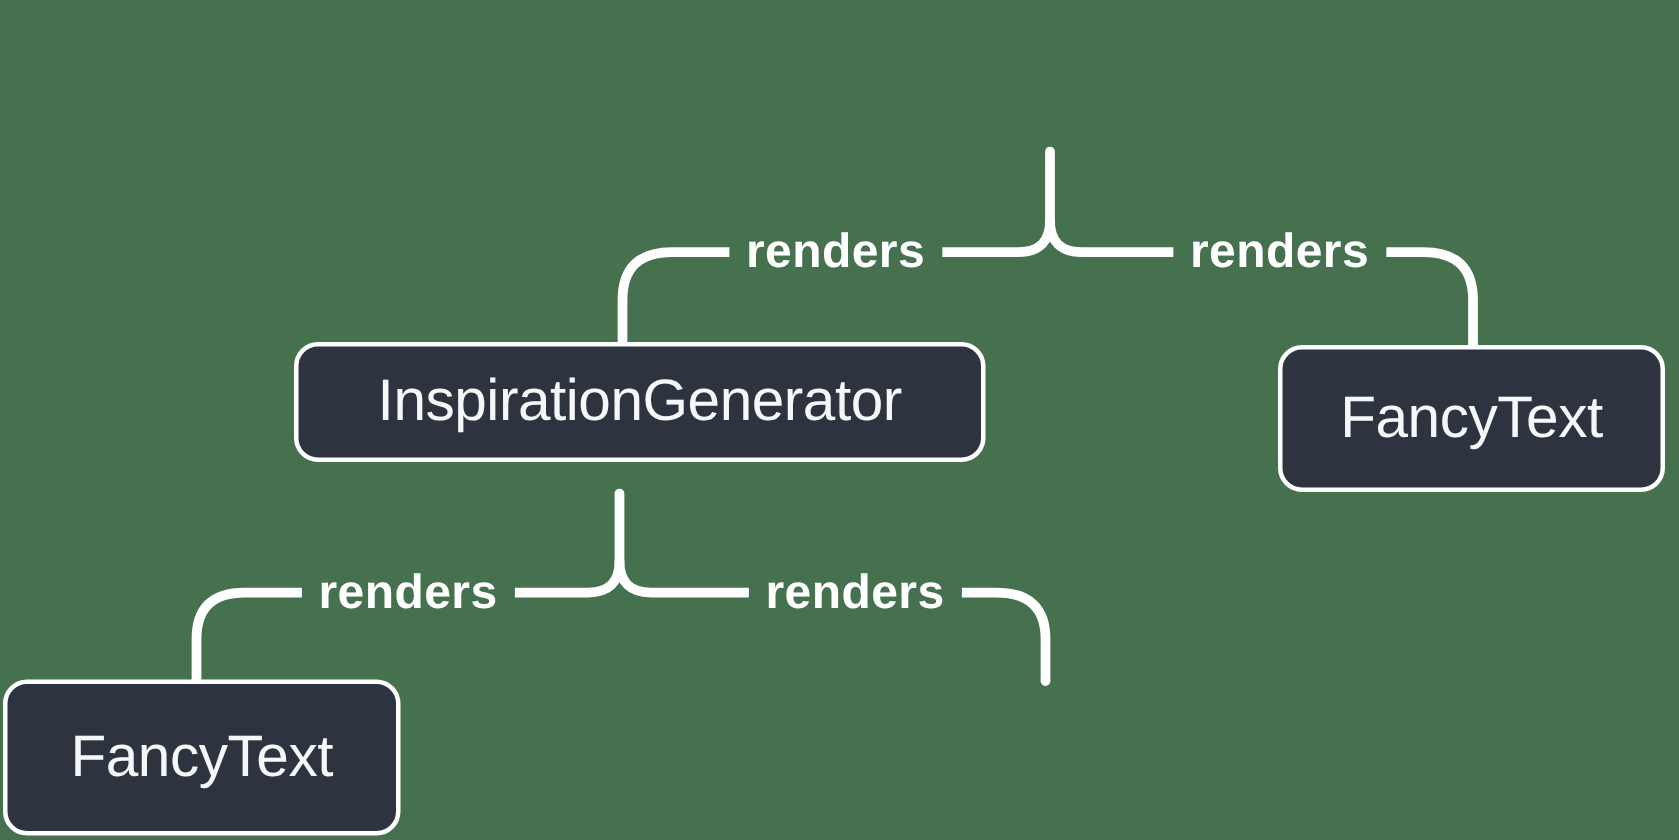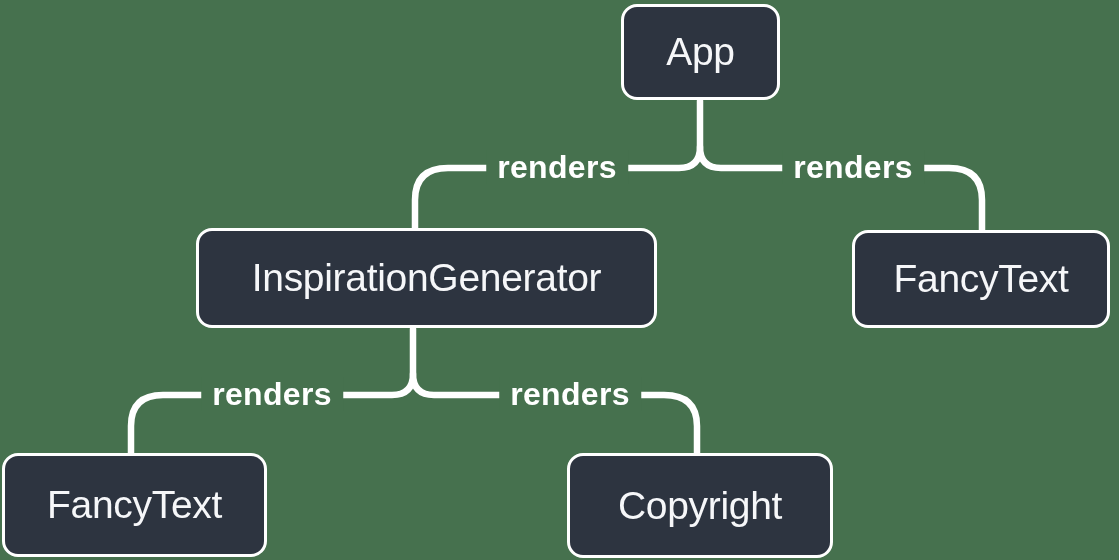--- a/index.html
+++ b/index.html
@@ -43,21 +43,21 @@
     border:3px solid var(--node_border);
     border-radius:16px;
     box-sizing:border-box;
     color:var(--node_text);
     font-size:39px;
     font-weight:500;
     letter-spacing:-0.3px;
     white-space:nowrap;
   }
   .node-app        {left:621px; top:4px;   width:159px; height:96px;}
-  .node-ig         {left:196px; top:228px; width:461px; height:100px;}
+  .node-ig         {left:196px; top:228px; width:461px; height:80px;}
   .node-ft-top     {left:852px; top:230px; width:258px; height:98px;}
   .node-ft-bottom  {left:2px;   top:453px; width:265px; height:104px;}
   .node-copyright  {left:567px; top:453px; width:266px; height:105px;}
   .edge-label{
     position:absolute;
     transform:translate(-50%,-50%);
     background:var(--background);
     color:var(--edge_label_text);
     font-size:32px;
     font-weight:700;
@@ -76,38 +76,32 @@
 
 <div class="canvas">
 
   <svg class="edges-svg" viewBox="0 0 1119 560" xmlns="http://www.w3.org/2000/svg">
     <path d="M 700 101 V 147 Q 700 168 679 168 H 448 Q 415 168 415 200 V 229"></path>
     <path d="M 700 147 Q 700 168 721 168 H 949 Q 982 168 982 200 V 231"></path>
     <path d="M 413 329 V 374 Q 413 395 392 395 H 163 Q 131 395 131 426 V 454"></path>
     <path d="M 413 374 Q 413 395 434 395 H 664 Q 697 395 697 426 V 454"></path>
   </svg>
 
-  <div class="node node-app">
-    <span>App</span>
-  </div>
 
   <div class="node node-ig">
     <span>InspirationGenerator</span>
   </div>
 
   <div class="node node-ft-top">
     <span>FancyText</span>
   </div>
 
   <div class="node node-ft-bottom">
     <span>FancyText</span>
   </div>
 
-  <div class="node node-copyright">
-    <span>Copyright</span>
-  </div>
 
   <span class="edge-label edge-label-1">renders</span>
   <span class="edge-label edge-label-2">renders</span>
   <span class="edge-label edge-label-3">renders</span>
   <span class="edge-label edge-label-4">renders</span>
 
 </div>
 
 </body></html>

